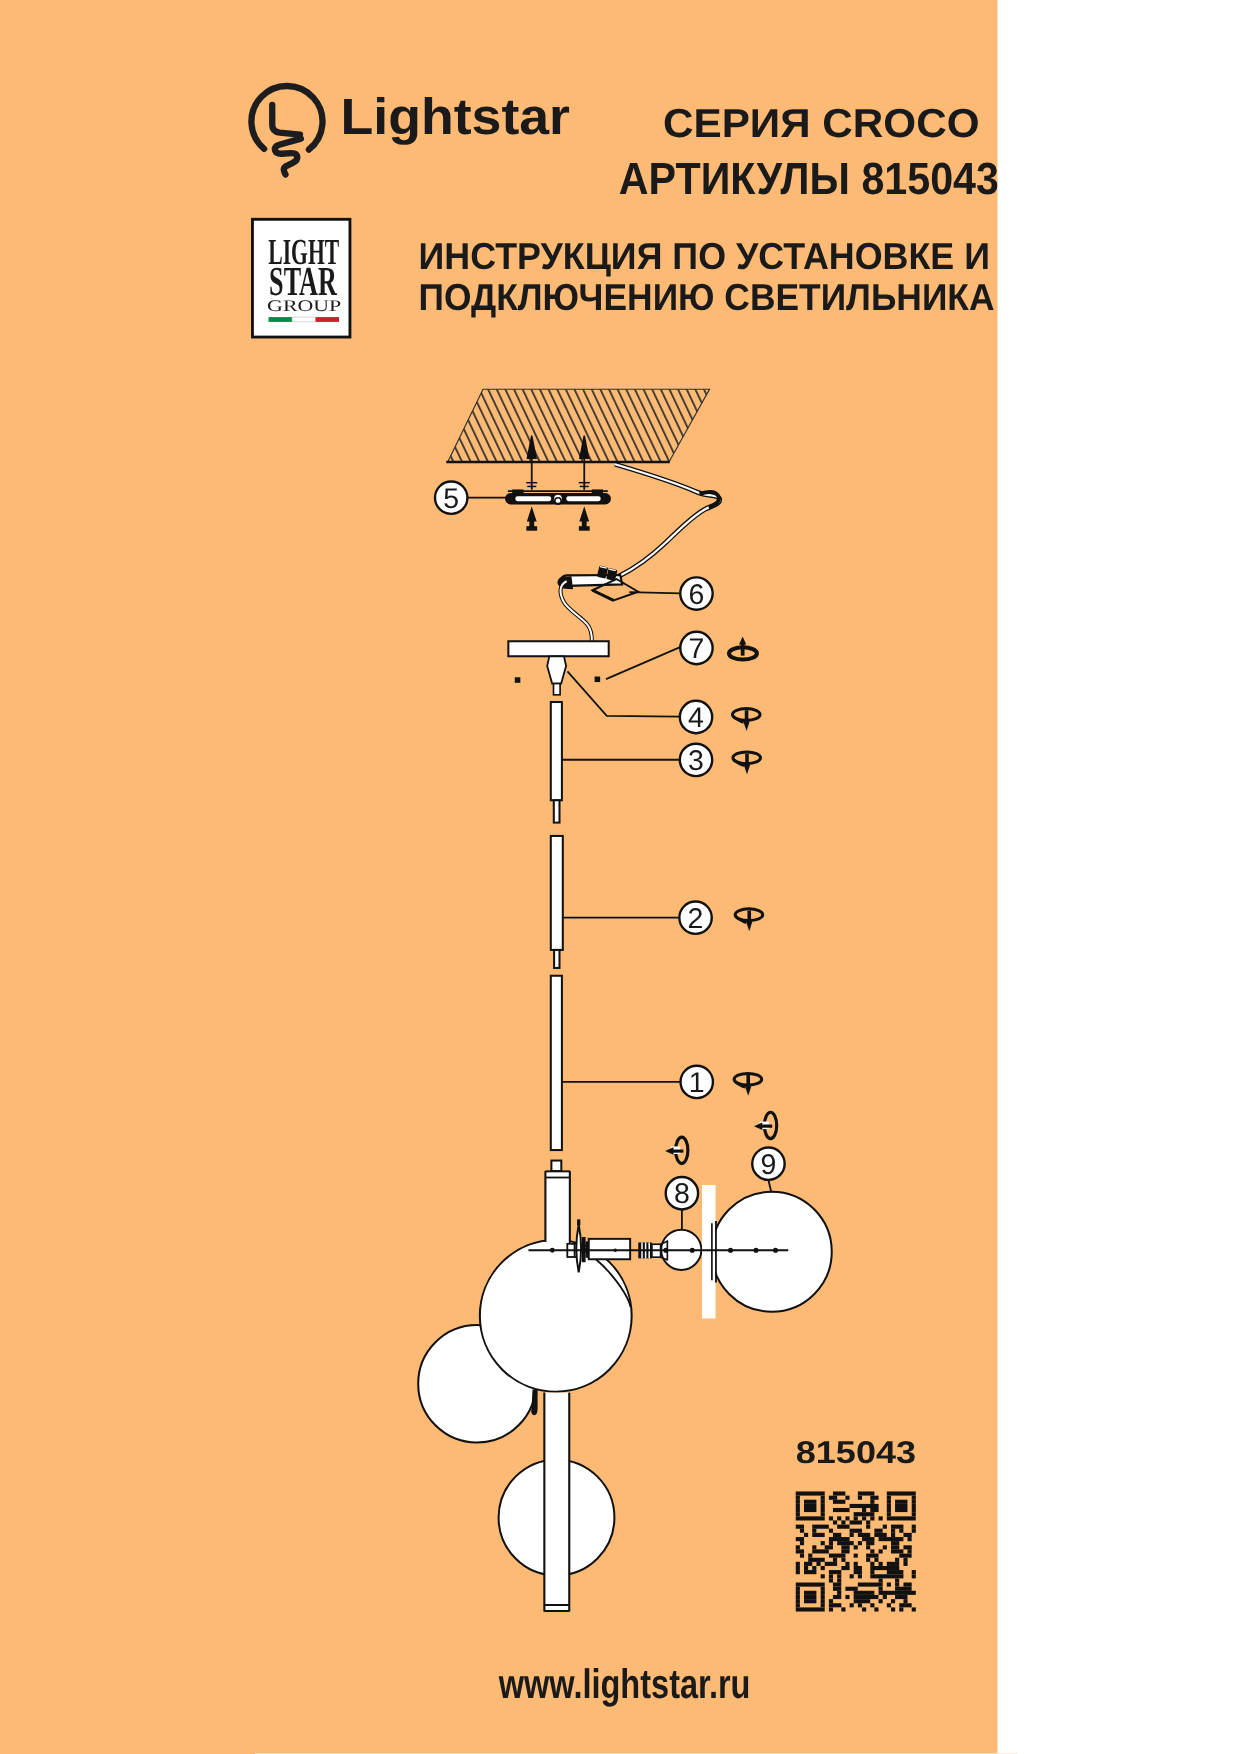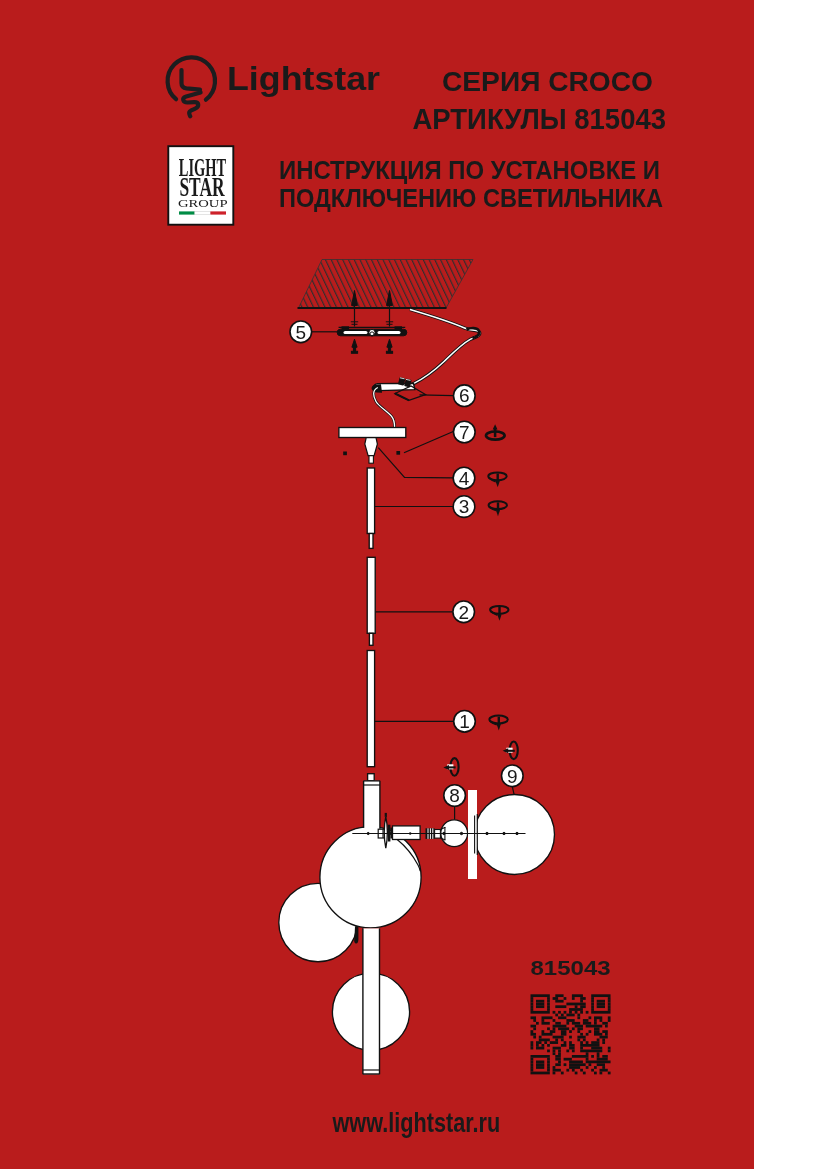--- a/index.html
+++ b/index.html
@@ -1,15 +1,15 @@
 <!DOCTYPE html>
 <html><head><meta charset="utf-8"><title>815043</title>
 <style>
 html,body{margin:0;padding:0;background:#fff}
-#page{position:relative;width:754px;height:1169px;background:#b91c1c;overflow:hidden}
+#page{position:relative;width:665px;height:1169px;background:#fdba74;overflow:hidden}
 svg{position:absolute;top:0;left:0}
 text{font-family:"Liberation Sans",sans-serif;fill:#1a1a1a}
 *{-webkit-font-smoothing:antialiased}
 </style></head>
 <body>
 <div id="page">
 <svg width="826" height="1169" viewBox="0 0 826 1169">
 <defs>
 <pattern id="hat" width="5.2" height="12" patternUnits="userSpaceOnUse" patternTransform="rotate(-25.4)">
  <line x1="0.6" y1="-1" x2="0.6" y2="13" stroke="#2e2e2e" stroke-width="1.15"></line>

